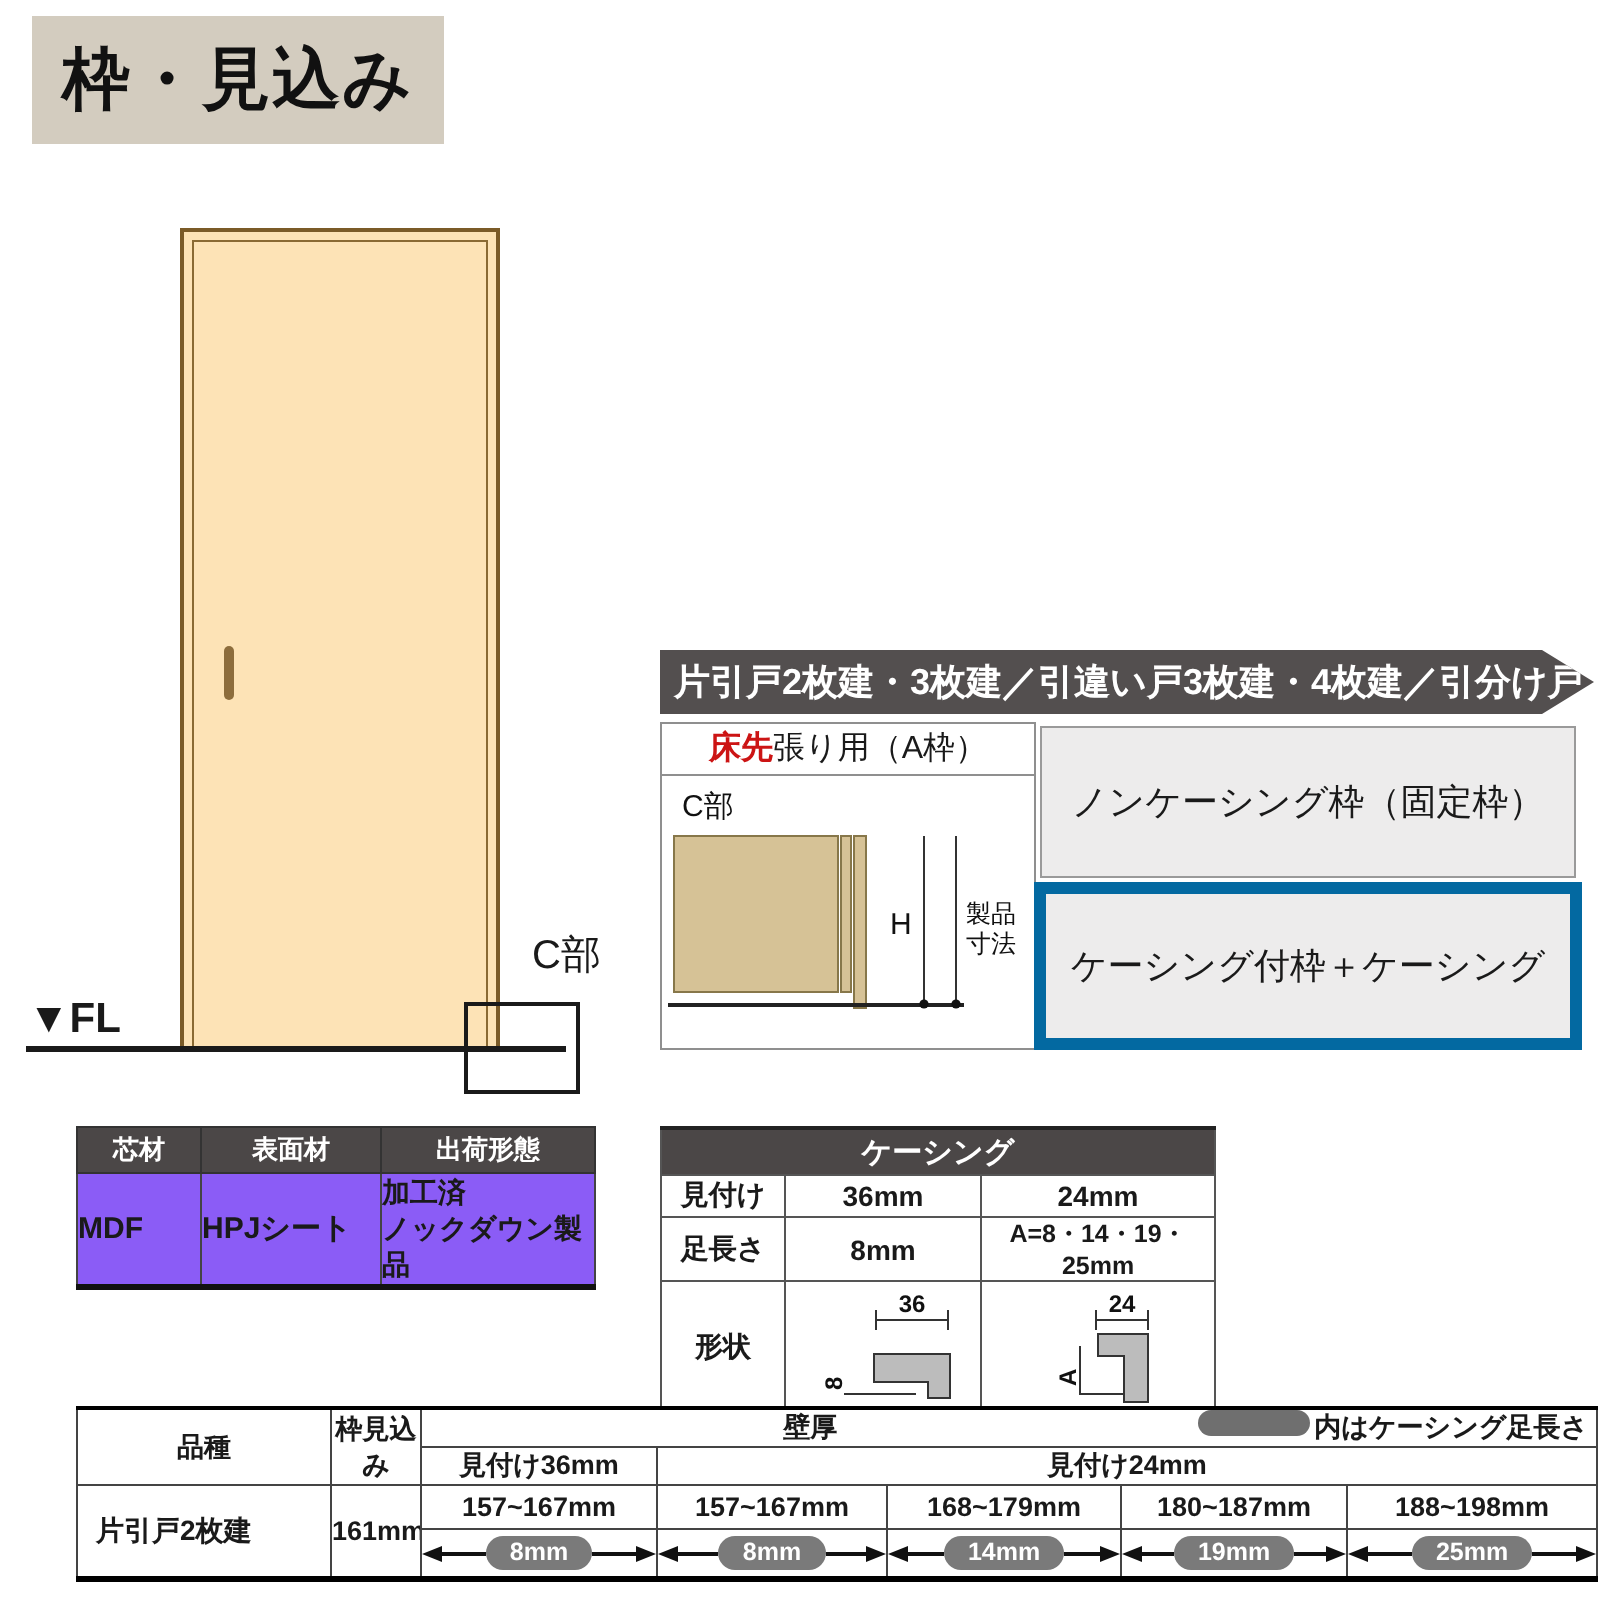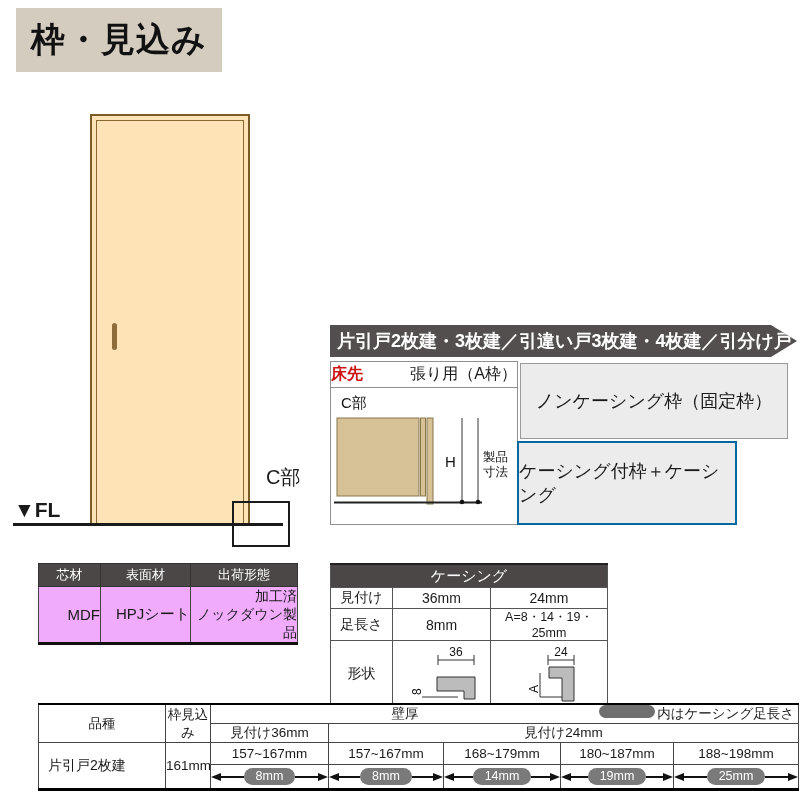--- a/index.html
+++ b/index.html
@@ -17,49 +17,49 @@
   .door-inner{position:absolute;left:4px;top:4px;right:4px;bottom:0;border:1px solid #8a6a33;
         border-bottom:none;}
   .door-handle{position:absolute;left:20px;top:207px;width:5px;height:27px;background:#8d6d3c;border-radius:3px;}
   .fl-label{position:absolute;left:14px;top:498px;font-size:21px;font-weight:600;}
   .fl-line{position:absolute;left:13px;top:523px;width:270px;height:3px;background:#1a1a1a;}
   .c-box{position:absolute;left:232px;top:501px;width:58px;height:46px;border:2px solid #1a1a1a;box-sizing:border-box;}
   .c-label{position:absolute;left:266px;top:464px;font-size:20px;}
 
   
   table{border-collapse:collapse;table-layout:fixed;}
-  td,th{padding:0;font-weight:normal;overflow:hidden;}
+  td,th{padding:0;font-weight:bold;overflow:hidden;}
 
   
   .mat-table{position:absolute;left:38px;top:563px;width:259px;border-top:1px solid #333;
              border-left:1px solid #333;border-right:1px solid #333;border-bottom:3px solid #111;}
   .mat-table th{background:#4b4747;color:#fff;font-size:13px;height:22px;border:1px solid #333;text-align:center;}
-  .mat-table td{font-size:15px;height:45px;border:1px solid #444;text-align:right;background:#f0abfc;}
+  .mat-table td{font-size:15px;height:45px;border:1px solid #444;text-align:left;background:#8b5cf6;}
   .mat-table .two-line{font-size:14px;line-height:1.3;}
 
   
   .banner{position:absolute;left:330px;top:325px;width:467px;height:32px;background:#534f4f;
           clip-path:polygon(0 0,calc(100% - 26px) 0,100% 50%,calc(100% - 26px) 100%,0 100%);
           display:flex;align-items:center;}
   .banner span{color:#fff;font-size:18px;font-weight:bold;padding-left:7px;white-space:nowrap;}
 
   
   .frame-box{position:absolute;left:330px;top:361px;width:188px;height:164px;border:1px solid #8f8f8f;
              background:#fff;box-sizing:border-box;}
   .frame-box-header{height:25px;border-bottom:1px solid #8f8f8f;display:flex;align-items:center;
-             justify-content:space-between;font-size:16px;}
+             justify-content:center;font-size:16px;}
   .frame-box-header .red{color:#cc1414;font-weight:bold;}
   .frame-diagram{display:block;}
 
   
   .opt{position:absolute;display:flex;align-items:center;justify-content:center;background:#edecec;
        box-sizing:border-box;}
   .opt span{font-size:18px;}
   .opt1{left:520px;top:363px;width:268px;height:76px;border:1px solid #9a9a9a;}
-  .opt2{left:517px;top:441px;width:220px;height:84px;border:2px solid #0369a1;}
+  .opt2{left:517px;top:441px;width:274px;height:84px;border:6px solid #0369a1;}
 
   
   .casing{position:absolute;left:330px;top:563px;width:277px;border-top:2px solid #222;
           border-bottom:2px solid #222;border-left:1px solid #444;border-right:1px solid #444;}
   .casing td{border:1px solid #555;text-align:center;font-size:14px;background:#fff;}
   .casing .dark-head{background:#4b4747;color:#fff;height:22px;font-size:15px;}
   .casing .r{height:21px;}
   .casing .a-val{font-size:12.5px;}
   .casing .shape-cell{height:65px;vertical-align:middle;}
   .casing svg{display:block;margin:0 auto;}

